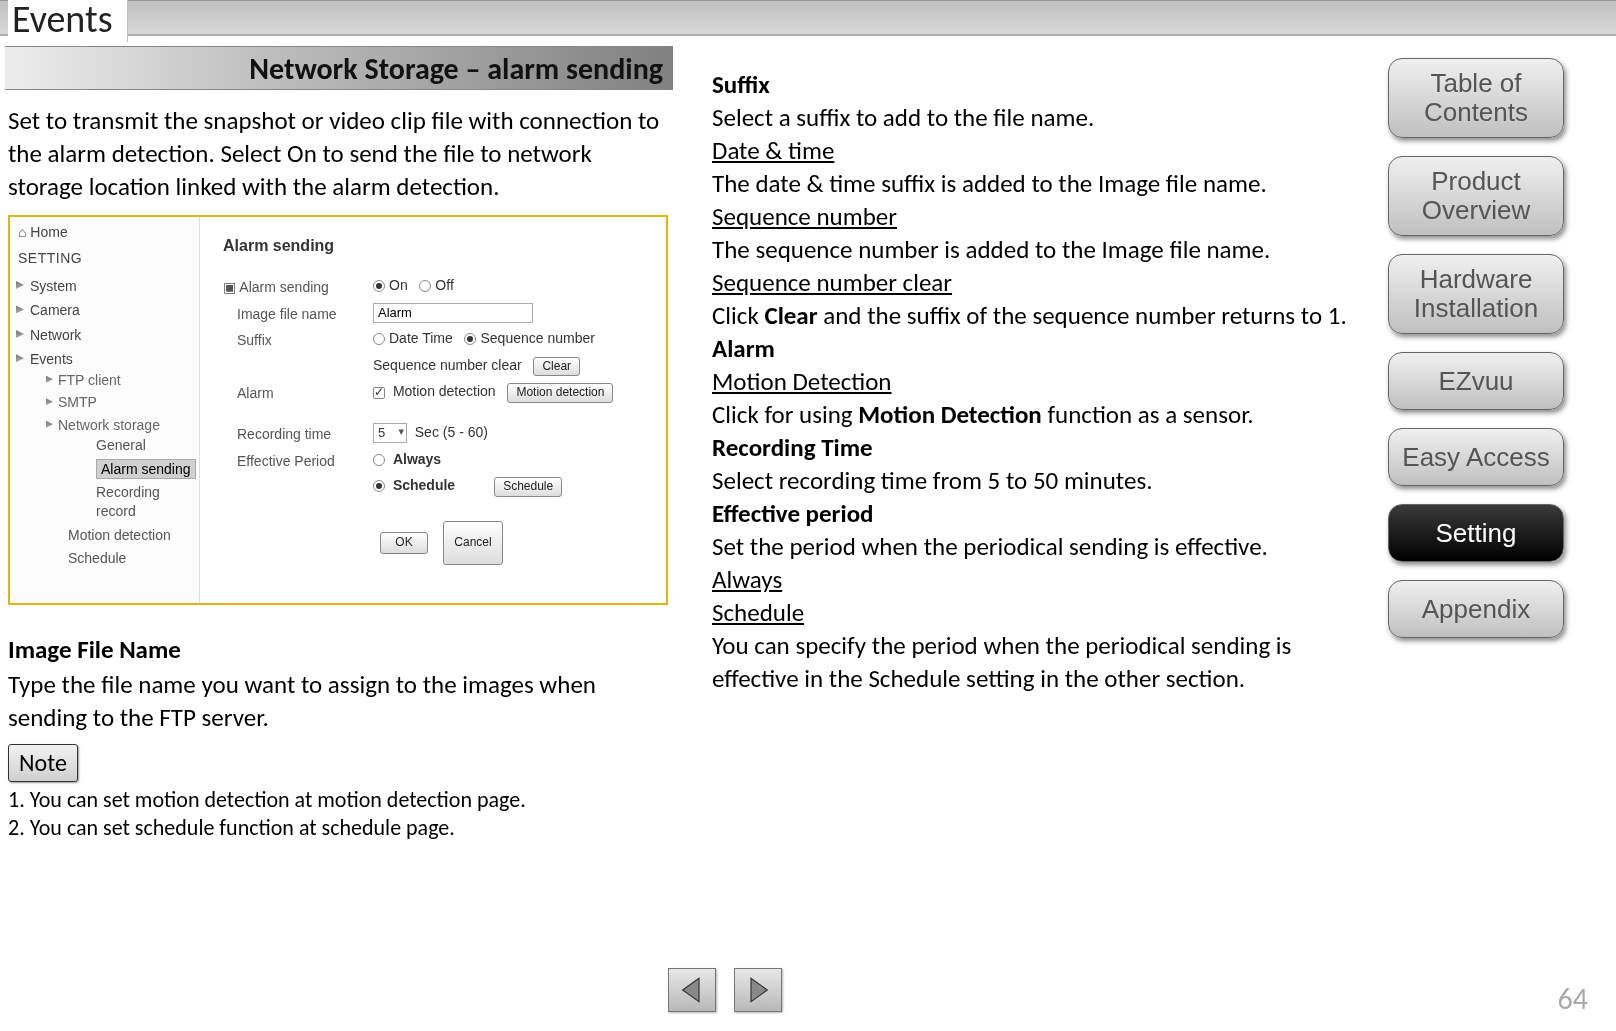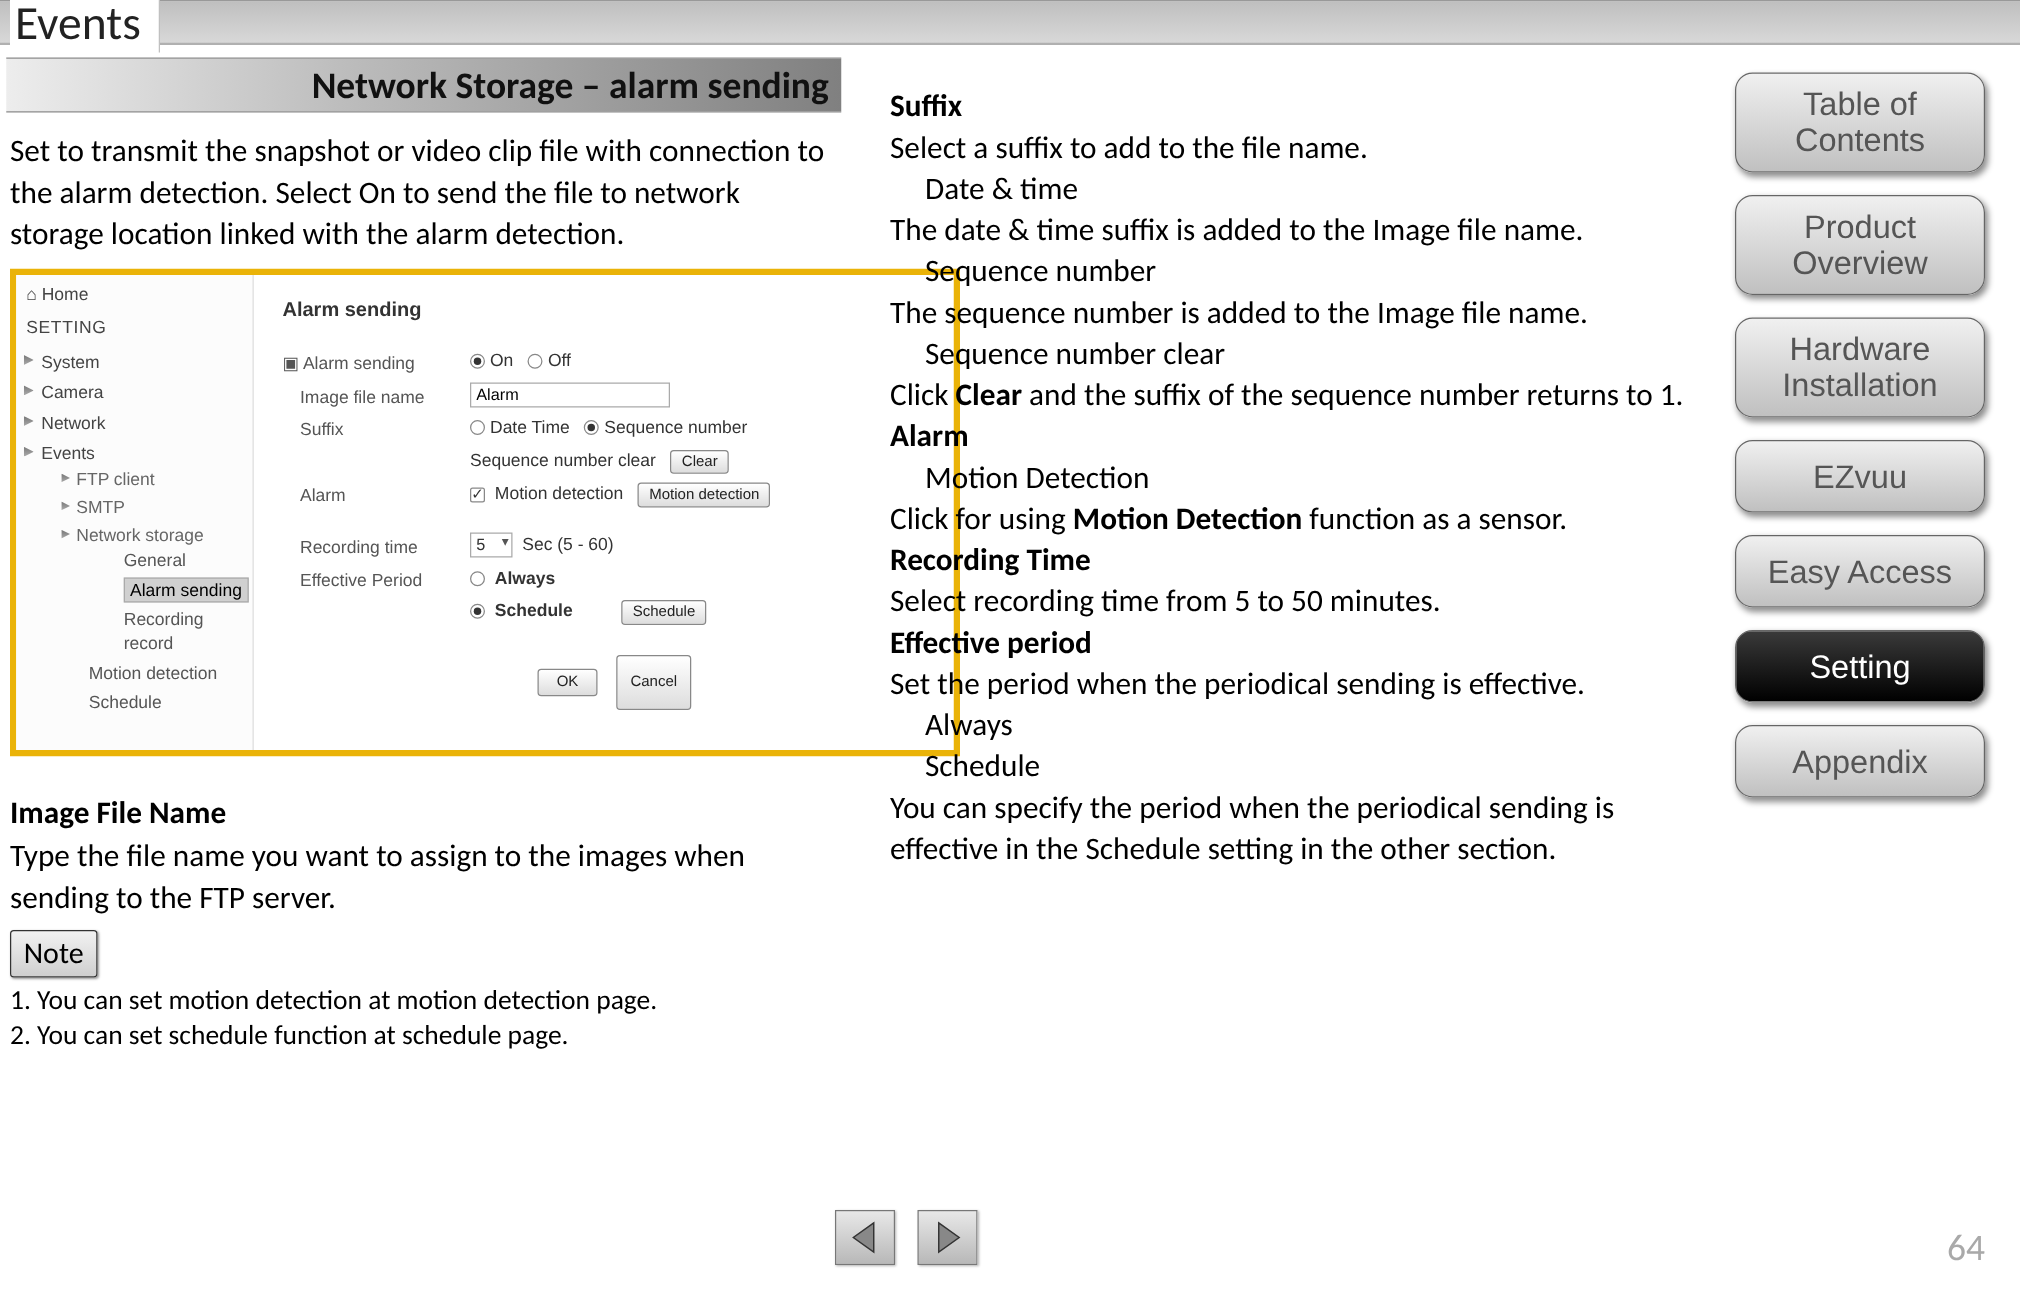--- a/index.html
+++ b/index.html
@@ -57,22 +57,22 @@
     position: absolute;
     left: 8px; top: 104px;
     width: 660px;
     font-size: 25px;
     line-height: 1.32;
     color: #000;
   }
   .intro { margin-bottom: 12px; }
   .screenshot-box {
     margin-top: 10px;
-    border: 5px solid #eab308;
-    width: 760px;
+    border: 2px solid #eab308;
+    width: 660px;
     height: 390px;
     background: #fff;
     position: relative;
     font-family: Arial, sans-serif;
     color: #444;
   }
   .ss-sidebar {
     position: absolute;
     left: 0; top: 0;
     width: 190px;
@@ -208,35 +208,35 @@
   .notes { font-size: 22px; line-height: 1.3; }
 
   .right-col {
     position: absolute;
     left: 712px; top: 68px;
     width: 660px;
     font-size: 25px;
     line-height: 1.32;
   }
   .right-col .h { font-weight: bold; font-size: 25px; }
-  .right-col .u { display: inline-block; margin-left: 28px; }
+  .right-col .u { text-decoration: underline; display: inline-block; }
   .right-col p { margin: 0; }
 
   
   .nav {
     position: absolute;
     right: 18px; top: 58px;
     width: 210px;
   }
   .nav-btn {
     display:flex;
     align-items:center;
     justify-content:center;
     text-align:center;
-    width: 200px;
+    width: 176px;
     height: 80px;
     border: 1px solid #666;
     border-radius: 14px;
     background: linear-gradient(#f0f0f0, #c0c0c0);
     color: #555;
     font-size: 26px;
     line-height: 1.1;
     margin-bottom: 18px;
     box-shadow: 2px 3px 5px rgba(0,0,0,0.45);
     font-family: "Trebuchet MS", Arial, sans-serif;

